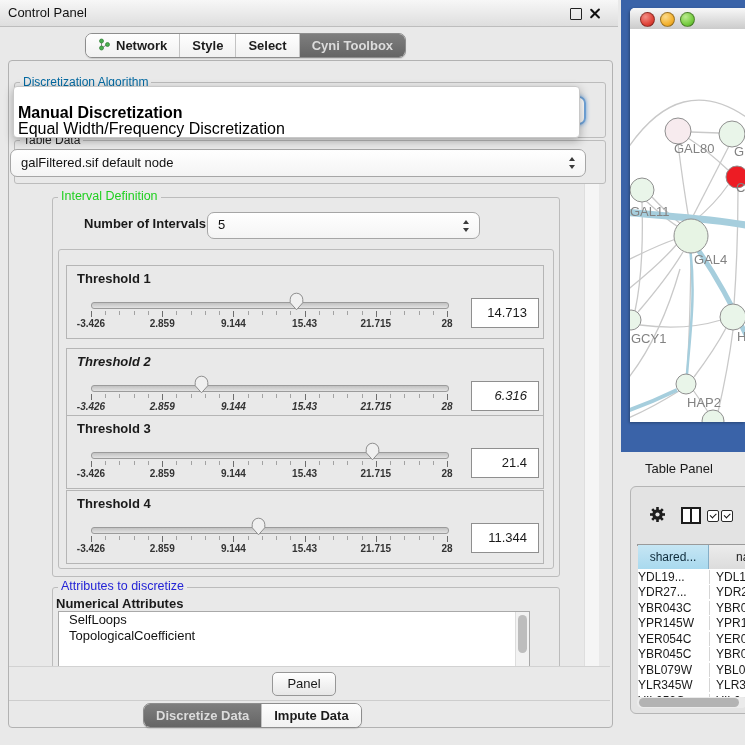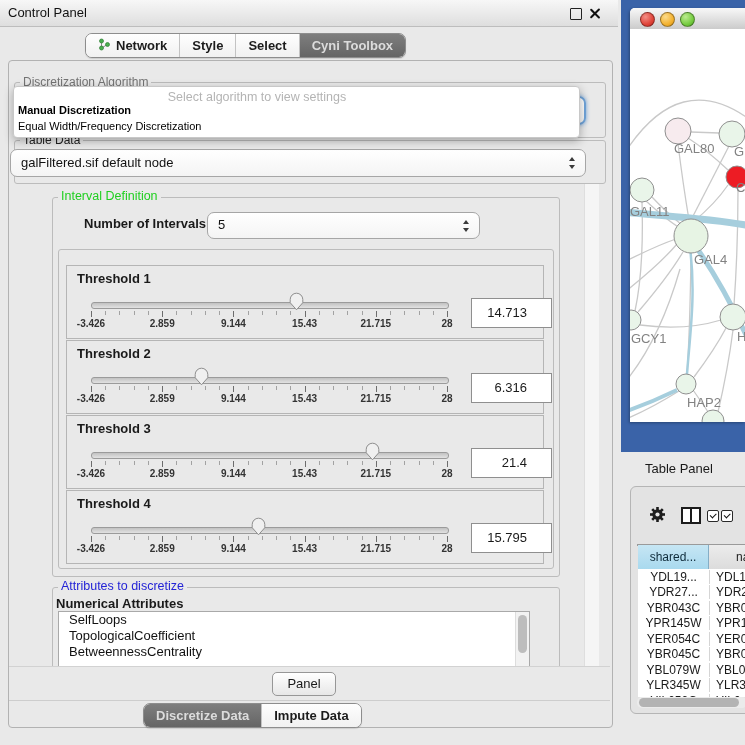--- a/index.html
+++ b/index.html
@@ -27,33 +27,33 @@
   #top-tabbar{left:85px;top:33px}
   #bottom-tabbar{left:143px;top:703px}
 
   
   #main-panel{left:8px;top:60px;width:603px;height:666px;border:1px solid #b2b2b2;border-radius:4px;background:#e9e9e9}
 
   .tgroup{position:absolute;border:1px solid #bcbcbc;border-radius:3px}
   .tgroup-title{position:absolute;font-size:12px;background:#e9e9e9;padding:0 3px;white-space:nowrap;line-height:13px}
 
   #algo-group{left:14px;top:82px;width:590px;height:54px}
-  #algo-title{left:20px;top:76px;color:#737373}
+  #algo-title{left:20px;top:76px;color:#0369a1}
   .combo{position:absolute;background:linear-gradient(#ffffff,#f4f4f4);border:1px solid #a6a6a6;border-radius:7px;font-size:13px;color:#111}
   .combo .val{position:absolute;left:10px;top:0;line-height:24px;white-space:nowrap}
   .spinner{position:absolute;right:9px;top:50%;width:7px;height:12px;transform:translateY(-50%)}
   .spinner::before,.spinner::after{content:"";position:absolute;left:0;border-left:3.5px solid transparent;border-right:3.5px solid transparent}
   .spinner::before{top:0;border-bottom:4.5px solid #3a3a3a}
   .spinner::after{bottom:0;border-top:4.5px solid #3a3a3a}
   #algo-combo{left:22px;top:96px;width:560px;height:25px;border:2px solid #6fa3d9;box-shadow:0 0 4px rgba(98,158,224,.9)}
 
   
   #algo-popup{left:13px;top:86px;width:565px;height:50px;background:#fff;border:1px solid #c8c8c8;border-radius:4px;box-shadow:0 3px 10px rgba(0,0,0,.3);z-index:40}
   #popup-hint{position:absolute;left:73px;top:3px;width:340px;text-align:center;font-size:12.5px;color:#b4b4b4}
-  .popup-opt{position:absolute;left:4px;font-size:11px;color:#000;white-space:nowrap}
+  .popup-opt{position:absolute;left:4px;font-size:16px;color:#000;white-space:nowrap}
   #popup-opt1{top:17px;font-weight:700}
   #popup-opt2{top:33px}
 
   #td-group{left:14px;top:140px;width:590px;height:42px}
   #td-title{left:20px;top:134px;color:#222}
   #td-combo{left:10px;top:149px;width:574px;height:26px}
   #td-combo .val{line-height:26px}
 
   
   #viewport{left:14px;top:184px;width:570px;height:482px;overflow:hidden}
@@ -67,21 +67,21 @@
   #thr-title{left:52px;top:58px;color:#2424d6;font-size:12.5px}
 
   .thr-box{position:absolute;left:52px;width:476px;height:72px;border:1px solid #b5b5b5;background:#e9e9e9}
   .thr-label{position:absolute;left:10px;top:5px;font-size:13px;font-weight:700}
   .thr-track{position:absolute;left:24px;top:36px;width:356px;height:5px;border:1px solid #9b9b9b;border-radius:3px;background:linear-gradient(#c2c2c2,#e2e2e2)}
   .tick{position:absolute;width:1px}
   .tick.major{top:45px;height:6px;background:#6d6d6d}
   .tick.minor{top:45px;height:3.5px;background:#a2a2a2}
   .tick-label{position:absolute;top:52px;font-size:10px;font-weight:700;color:#333;transform:translateX(-50%);white-space:nowrap}
   .thr-thumb{position:absolute;top:26px;width:15px;height:19px}
-  .thr-value{position:absolute;left:404px;top:32px;width:55px;height:28px;background:#fff;border:1px solid #8f8f8f;font-size:13px;text-align:right;line-height:28px;padding-right:24px}
+  .thr-value{position:absolute;left:404px;top:32px;width:55px;height:28px;background:#fff;border:1px solid #8f8f8f;font-size:13px;text-align:right;line-height:28px;padding-right:11px}
 
   #attr-group{left:38px;top:403px;width:506px;height:80px}
   #attr-title{left:44px;top:396px;color:#2424d6;font-size:12.5px}
   #num-attr-label{position:absolute;left:42px;top:412px;font-size:13px;font-weight:700}
   #attr-list{position:absolute;left:44px;top:427px;width:470px;height:70px;background:#fff;border:1px solid #a9a9a9;overflow:hidden}
   .attr-item{height:16px;line-height:16px;padding-left:10px;font-size:13px;color:#111;white-space:nowrap}
   #attr-scroll-track{position:absolute;right:0;top:0;width:13px;height:100%;background:#f2f2f2;border-left:1px solid #ddd}
   #attr-scroll-thumb{position:absolute;right:2px;top:3px;width:9px;height:38px;border-radius:5px;background:#bdbdbd}
 
   #apply-strip{left:9px;top:666px;width:601px;height:34px;border-top:1px solid #d2d2d2}
@@ -106,21 +106,21 @@
   #icon-split{left:50px;top:20px}
   .cbx{position:absolute;top:23px;width:10px;height:10px;border:1.5px solid #2a2a2a;border-radius:2px;background:#fff}
   .cbx::after{content:"";position:absolute;left:1.5px;top:1.5px;width:5px;height:2.5px;border-left:1.6px solid #111;border-bottom:1.6px solid #111;transform:rotate(-45deg)}
   #cbx1{left:76px}#cbx2{left:90px}
   #tp-table{position:absolute;left:6px;top:57px;width:120px;border:1px solid #9a9a9a;background:#fff}
   .th{position:absolute;top:0;height:24px;font-size:12px;display:flex;align-items:center;justify-content:center;box-sizing:border-box}
   #th1{left:0;width:71px;background:linear-gradient(#c6e6f4,#a9d9ee);border-right:1px solid #85aec6;color:#0f2b3a}
   #th2{left:71px;width:85px;background:linear-gradient(#ececec,#dcdcdc);border-right:1px solid #ababab;color:#222}
   #tp-rows{position:absolute;left:0;top:24px;width:156px;height:128px;overflow:hidden;background:#fff}
   .tp-row{display:flex;height:15.5px;font-size:12px;align-items:center}
-  .tp-c1{width:71px;text-align:center;border-right:1px solid #d5d5d5;overflow:hidden;white-space:nowrap}
+  .tp-c1{width:71px;text-align:left;border-right:1px solid #d5d5d5;overflow:hidden;white-space:nowrap}
   .tp-c2{padding-left:6px;white-space:nowrap}
   #tp-hscroll{position:absolute;left:6px;top:210px;width:110px;height:11px;background:#ebebeb;border-radius:5px}
   #tp-hthumb{position:absolute;left:2px;top:1px;width:100px;height:9px;border-radius:5px;background:#b3b3b3}
 </style>
 </head>
 <body>
 
 <div class="abs" id="cp-titlebar">
   <div class="abs" id="cp-title">Control Panel</div>
   <div class="abs" id="float-btn"></div>
@@ -151,21 +151,20 @@
 
 <div class="abs" id="main-panel"></div>
 
 <div class="abs tgroup" id="algo-group"></div>
 <div class="abs tgroup-title" id="algo-title">Discretization Algorithm</div>
 <div class="abs combo" id="algo-combo">
   <span class="spinner"></span>
 </div>
 
 <div class="abs" id="algo-popup">
-  <div id="popup-hint">Select algorithm to view settings</div>
   <div class="popup-opt" id="popup-opt1">Manual Discretization</div>
   <div class="popup-opt" id="popup-opt2">Equal Width/Frequency Discretization</div>
 </div>
 
 <div class="abs tgroup" id="td-group"></div>
 <div class="abs tgroup-title" id="td-title">Table Data</div>
 <div class="abs combo" id="td-combo">
   <span class="val">galFiltered.sif default node</span>
   <span class="spinner"></span>
 </div>
@@ -213,21 +212,21 @@
         <div class="tick-label" style="left: 95.2px;">2.859</div>
         <div class="tick-label" style="left: 166.4px;">9.144</div>
         <div class="tick-label" style="left: 237.6px;">15.43</div>
         <div class="tick-label" style="left: 308.8px;">21.715</div>
         <div class="tick-label" style="left: 380px;">28</div>
         <div class="thr-thumb" style="left: 221.982px;"><svg width="15" height="19" viewBox="0 0 15 19">
             <path d="M1.2,7.5 a6.3,6.3 0 0 1 12.6,0 v3.2 L7.5,17.8 L1.2,10.7 Z" fill="#f0f0f0" stroke="#8e8e8e"></path>
           </svg></div>
         <div class="thr-value">14.713</div>
       </div>
-      <div class="thr-box" style="top: 156px;">
+      <div class="thr-box" style="top: 164px; font-style: italic;">
         <div class="thr-label">Threshold 2</div>
         <div class="thr-track"></div>
         <div class="tick major" style="left: 24px;"></div>
         <div class="tick minor" style="left: 38.24px;"></div>
         <div class="tick minor" style="left: 52.48px;"></div>
         <div class="tick minor" style="left: 66.72px;"></div>
         <div class="tick minor" style="left: 80.96px;"></div>
         <div class="tick major" style="left: 95.2px;"></div>
         <div class="tick minor" style="left: 109.44px;"></div>
         <div class="tick minor" style="left: 123.68px;"></div>
@@ -331,32 +330,31 @@
         <div class="tick major" style="left: 380px;"></div>
         <div class="tick-label" style="left: 24px;">-3.426</div>
         <div class="tick-label" style="left: 95.2px;">2.859</div>
         <div class="tick-label" style="left: 166.4px;">9.144</div>
         <div class="tick-label" style="left: 237.6px;">15.43</div>
         <div class="tick-label" style="left: 308.8px;">21.715</div>
         <div class="tick-label" style="left: 380px;">28</div>
         <div class="thr-thumb" style="left: 183.818px;"><svg width="15" height="19" viewBox="0 0 15 19">
             <path d="M1.2,7.5 a6.3,6.3 0 0 1 12.6,0 v3.2 L7.5,17.8 L1.2,10.7 Z" fill="#f0f0f0" stroke="#8e8e8e"></path>
           </svg></div>
-        <div class="thr-value">15.795</div>
+        <div class="thr-value">11.344</div>
       </div>
     </div>
 
   <div class="tgroup" id="attr-group"></div>
   <div class="tgroup-title abs" id="attr-title">Attributes to discretize</div>
   <div id="num-attr-label">Numerical Attributes</div>
   <div id="attr-list">
     <div id="attr-items">
         <div class="attr-item">SelfLoops</div>
         <div class="attr-item">TopologicalCoefficient</div>
-        <div class="attr-item">BetweennessCentrality</div>
       </div>
     <div id="attr-scroll-track">
       <div id="attr-scroll-thumb"></div>
     </div>
   </div>
 </div>
 
 <div class="abs" id="vscroll-track">
   
 </div>

